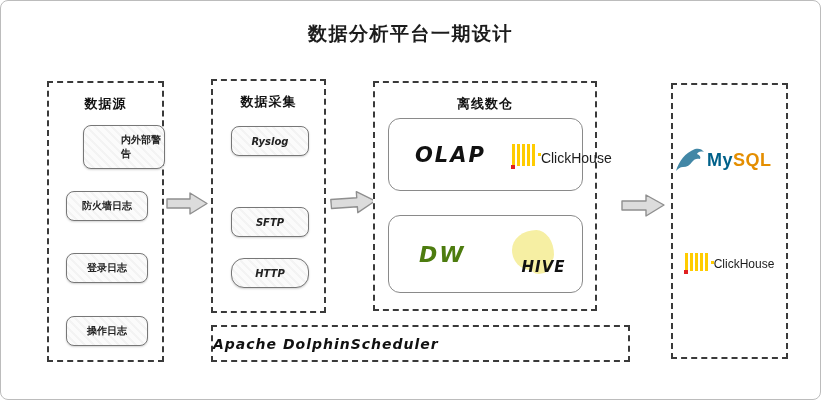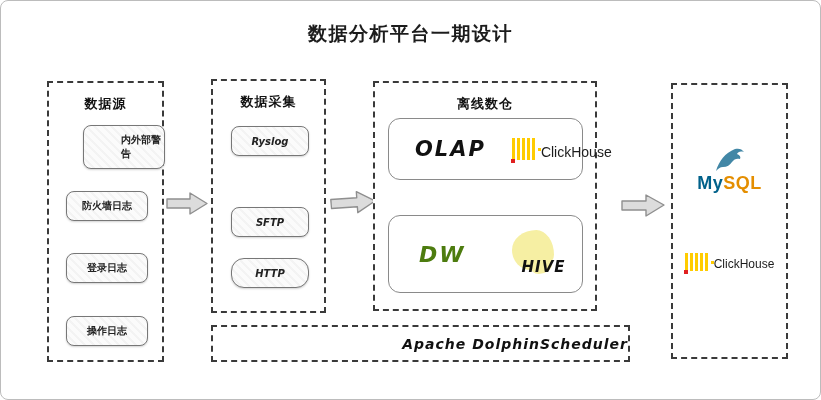--- a/index.html
+++ b/index.html
@@ -81,29 +81,29 @@
     width: 22px; height: 18px;
     background: var(--hive-yellow, #F6EFA3);
     border-radius: 45% 55% 60% 40% / 55% 45% 55% 45%;
   }
   .hive-text {
     position: absolute; right: -6px; bottom: 2px;
     font-size: 15px; font-weight: bold; color: #111; letter-spacing: 1px;
   }
 
   
-  .mysql-logo { position: absolute; left: 0; width: 100%; display: flex; flex-direction: column; align-items: center; }
+  .mysql-logo { position: absolute; left: 0; width: 100%; display: flex; flex-direction: row; align-items: center; }
   .mysql-text { font-size: 18px; font-weight: bold; letter-spacing: 0.5px; }
   .mysql-my  { color: var(--mysql-blue, #00618A); }
   .mysql-sql { color: var(--mysql-orange, #E48E00); }
 
   .arrow { position: absolute; }
 
   .scheduler-panel {
-    display: flex; align-items: center; justify-content: flex-end;
+    display: flex; align-items: center; justify-content: flex-start;
   }
   .scheduler-label { font-size: 14px; font-weight: bold; color: #111; letter-spacing: 1px; }
 </style>
 </head>
 <body>
 
 <div class="canvas">
 
   <div class="page-title">数据分析平台一期设计</div>
 
@@ -126,21 +126,21 @@
     <div class="node hand" style="left:18px; top:177px; width:78px; height:30px;border-radius:13px;">HTTP</div>
   </div>
 
   <svg class="arrow" style="left:329px; top:187px; transform:rotate(-4deg);" width="46" height="27" viewBox="0 0 46 27">
     <polygon points="1,10 27,10 27,4 45,14.5 27,25 27,19 1,19" fill="#DCDCDC" stroke="#8F8F8F" stroke-width="1.4" stroke-linejoin="round"></polygon>
   </svg>
 
   <div class="dashed-panel" style="left:372px; top:80px; width:224px; height:230px;">
     <div class="panel-title">离线数仓</div>
 
-    <div class="inner-box" style="left:13px; top:35px; width:195px; height:62px;">
+    <div class="inner-box" style="left:13px; top:35px; width:195px; height:73px;">
       <span class="olap-label hand">OLAP</span>
       <div class="ch-logo" style="margin-left:26px;">
         <span class="ch-icon">
           <span class="ch-bar"></span>
             <span class="ch-bar"></span>
             <span class="ch-bar"></span>
             <span class="ch-bar"></span>
             <span class="ch-bar"></span>
           <span class="ch-dot"></span>
           <span class="ch-red"></span>

